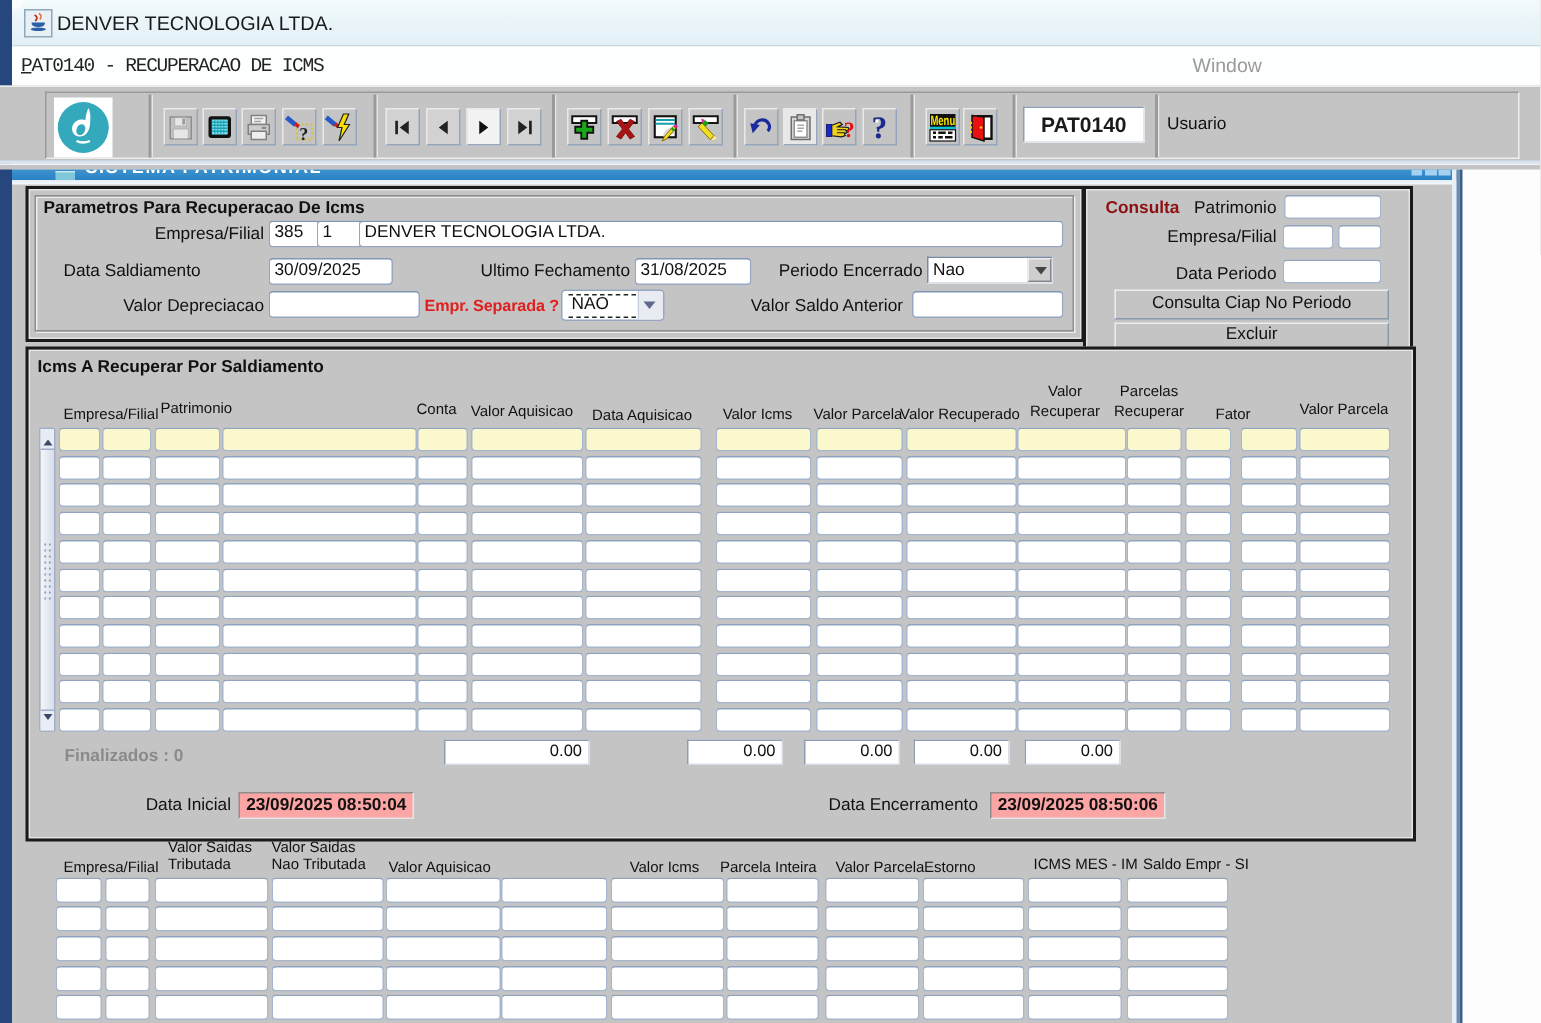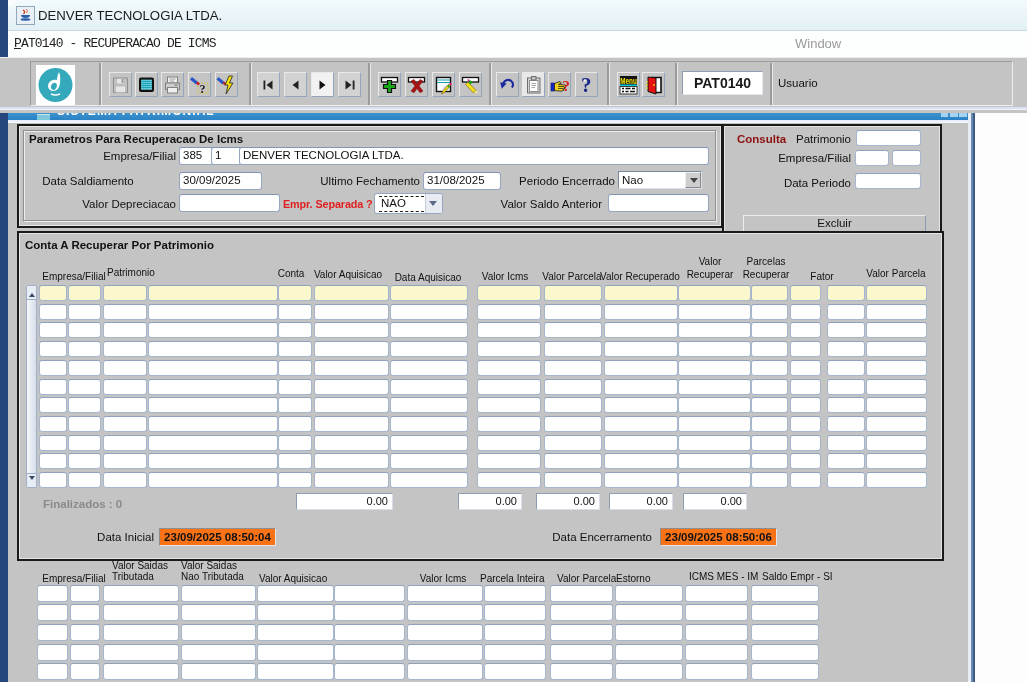--- a/index.html
+++ b/index.html
@@ -13,21 +13,21 @@
 .btn3{position:absolute;background:#C4C4C4;border:1px solid;border-color:#EDEDED #8A9AAE #8A9AAE #EDEDED;
   font-size:11.5px;color:#111;text-align:center;}
 .tbtn{position:absolute;width:23px;height:25px;background:#C4C4C4;border:1px solid;
   border-color:#E9E9E9 #94A6BC #94A6BC #E9E9E9;box-sizing:border-box;}
 .tbtn svg{position:absolute;left:0;top:1px;}
 .sep{position:absolute;width:2px;background:#9A9A9A;border-right:1px solid #E8E8E8;}
 .gbox{position:absolute;border:1px solid #8E8E8E;box-shadow:1px 1px 0 #EDEDED inset,1px 1px 0 #EDEDED;}
 .gtitle{position:absolute;font-weight:bold;font-size:11.5px;color:#111;white-space:nowrap;}
 .bfr{position:absolute;border:2px solid #1A1A1A;background:#C4C4C4;box-shadow:0 0 0 1px #E4E4E4 inset;}
 .hd{position:absolute;font-size:10px;color:#111;white-space:nowrap;line-height:11px;}
-.gray-inset{position:absolute;background:#f97316;border:1px solid;border-color:#8E8E8E #E6E6E6 #E6E6E6 #8E8E8E;
+.gray-inset{position:absolute;background:#fca5a5;border:1px solid;border-color:#8E8E8E #E6E6E6 #E6E6E6 #8E8E8E;
   font-weight:bold;font-size:11.5px;color:#111;text-align:center;}
 .tot{position:absolute;background:#fff;border:1px solid;border-color:#8E9DB2 #D8DEE8 #D8DEE8 #8E9DB2;
   font-size:11px;color:#111;text-align:right;padding-right:4px;line-height:15px;}
 </style></head><body>
 <div id="root">
 <div class="abs" style="left:0;top:0;width:8px;height:682px;background:#26477E;"></div>
 <div class="abs" style="left:8px;top:0;width:1019px;height:30px;background:linear-gradient(#F2FAFC,#E2F0F6);border-bottom:1px solid #C8D8E0;"></div>
 <div class="abs" style="left:8px;top:0;width:8px;height:6px;background:#FAFCFE;border-radius:0 0 6px 0;"></div>
 <div class="abs" style="left:16px;top:6px;width:17px;height:17px;background:#E8EFF5;border:1px solid #8FA8BC;">
 <svg width="17" height="17" viewBox="0 0 17 17">
@@ -248,23 +248,24 @@
 <div class="inp" style="left:608px;top:194px;width:93px;height:16px;"></div>
 <div class="bfr" style="left:722px;top:124px;width:216px;height:111px;"></div>
 <div class="abs" style="left:737px;top:133px;font-weight:bold;font-size:11.5px;color:#8E1010;">Consulta</div>
 <div class="lbl" style="left:700px;top:134px;width:151px;text-align:right;">Patrimonio</div>
 <div class="cell" style="left:856px;top:130px;width:63px;height:14px;background:#fff;"></div>
 <div class="lbl" style="left:700px;top:153px;width:151px;text-align:right;">Empresa/Filial</div>
 <div class="cell" style="left:855px;top:150px;width:32px;height:14px;background:#fff;"></div>
 <div class="cell" style="left:892px;top:150px;width:27px;height:14px;background:#fff;"></div>
 <div class="lbl" style="left:700px;top:178px;width:151px;text-align:right;">Data Periodo</div>
 <div class="cell" style="left:855px;top:173px;width:64px;height:14px;background:#fff;"></div>
+<div class="btn3" style="left:743px;top:193px;width:181px;height:18px;line-height:17px;">Consulta Ciap No Periodo</div>
 <div class="btn3" style="left:743px;top:215px;width:181px;height:16px;line-height:15px;">Excluir</div>
 <div class="bfr" style="left:17px;top:231px;width:923px;height:326px;"></div>
-<div class="gtitle" style="left:25px;top:239px;">Conta A Recuperar Por Patrimonio</div>
+<div class="gtitle" style="left:25px;top:239px;">Icms A Recuperar Por Saldiamento</div>
 <div class="hd" style="left:-26px;top:271px;width:200px;text-align:center;">Empresa/Filial</div>
 <div class="hd" style="left:107px;top:267px;">Patrimonio</div>
 <div class="hd" style="left:191px;top:268px;width:200px;text-align:center;">Conta</div>
 <div class="hd" style="left:248px;top:269px;width:200px;text-align:center;">Valor Aquisicao</div>
 <div class="hd" style="left:328px;top:272px;width:200px;text-align:center;">Data Aquisicao</div>
 <div class="hd" style="left:405px;top:271px;width:200px;text-align:center;">Valor Icms</div>
 <div class="hd" style="left:472px;top:271px;width:200px;text-align:center;">Valor Parcela</div>
 <div class="hd" style="left:540px;top:271px;width:200px;text-align:center;">Valor Recuperado</div>
 <div class="hd" style="left:610px;top:256px;width:200px;text-align:center;">Valor</div>
 <div class="hd" style="left:610px;top:269px;width:200px;text-align:center;">Recuperar</div>

